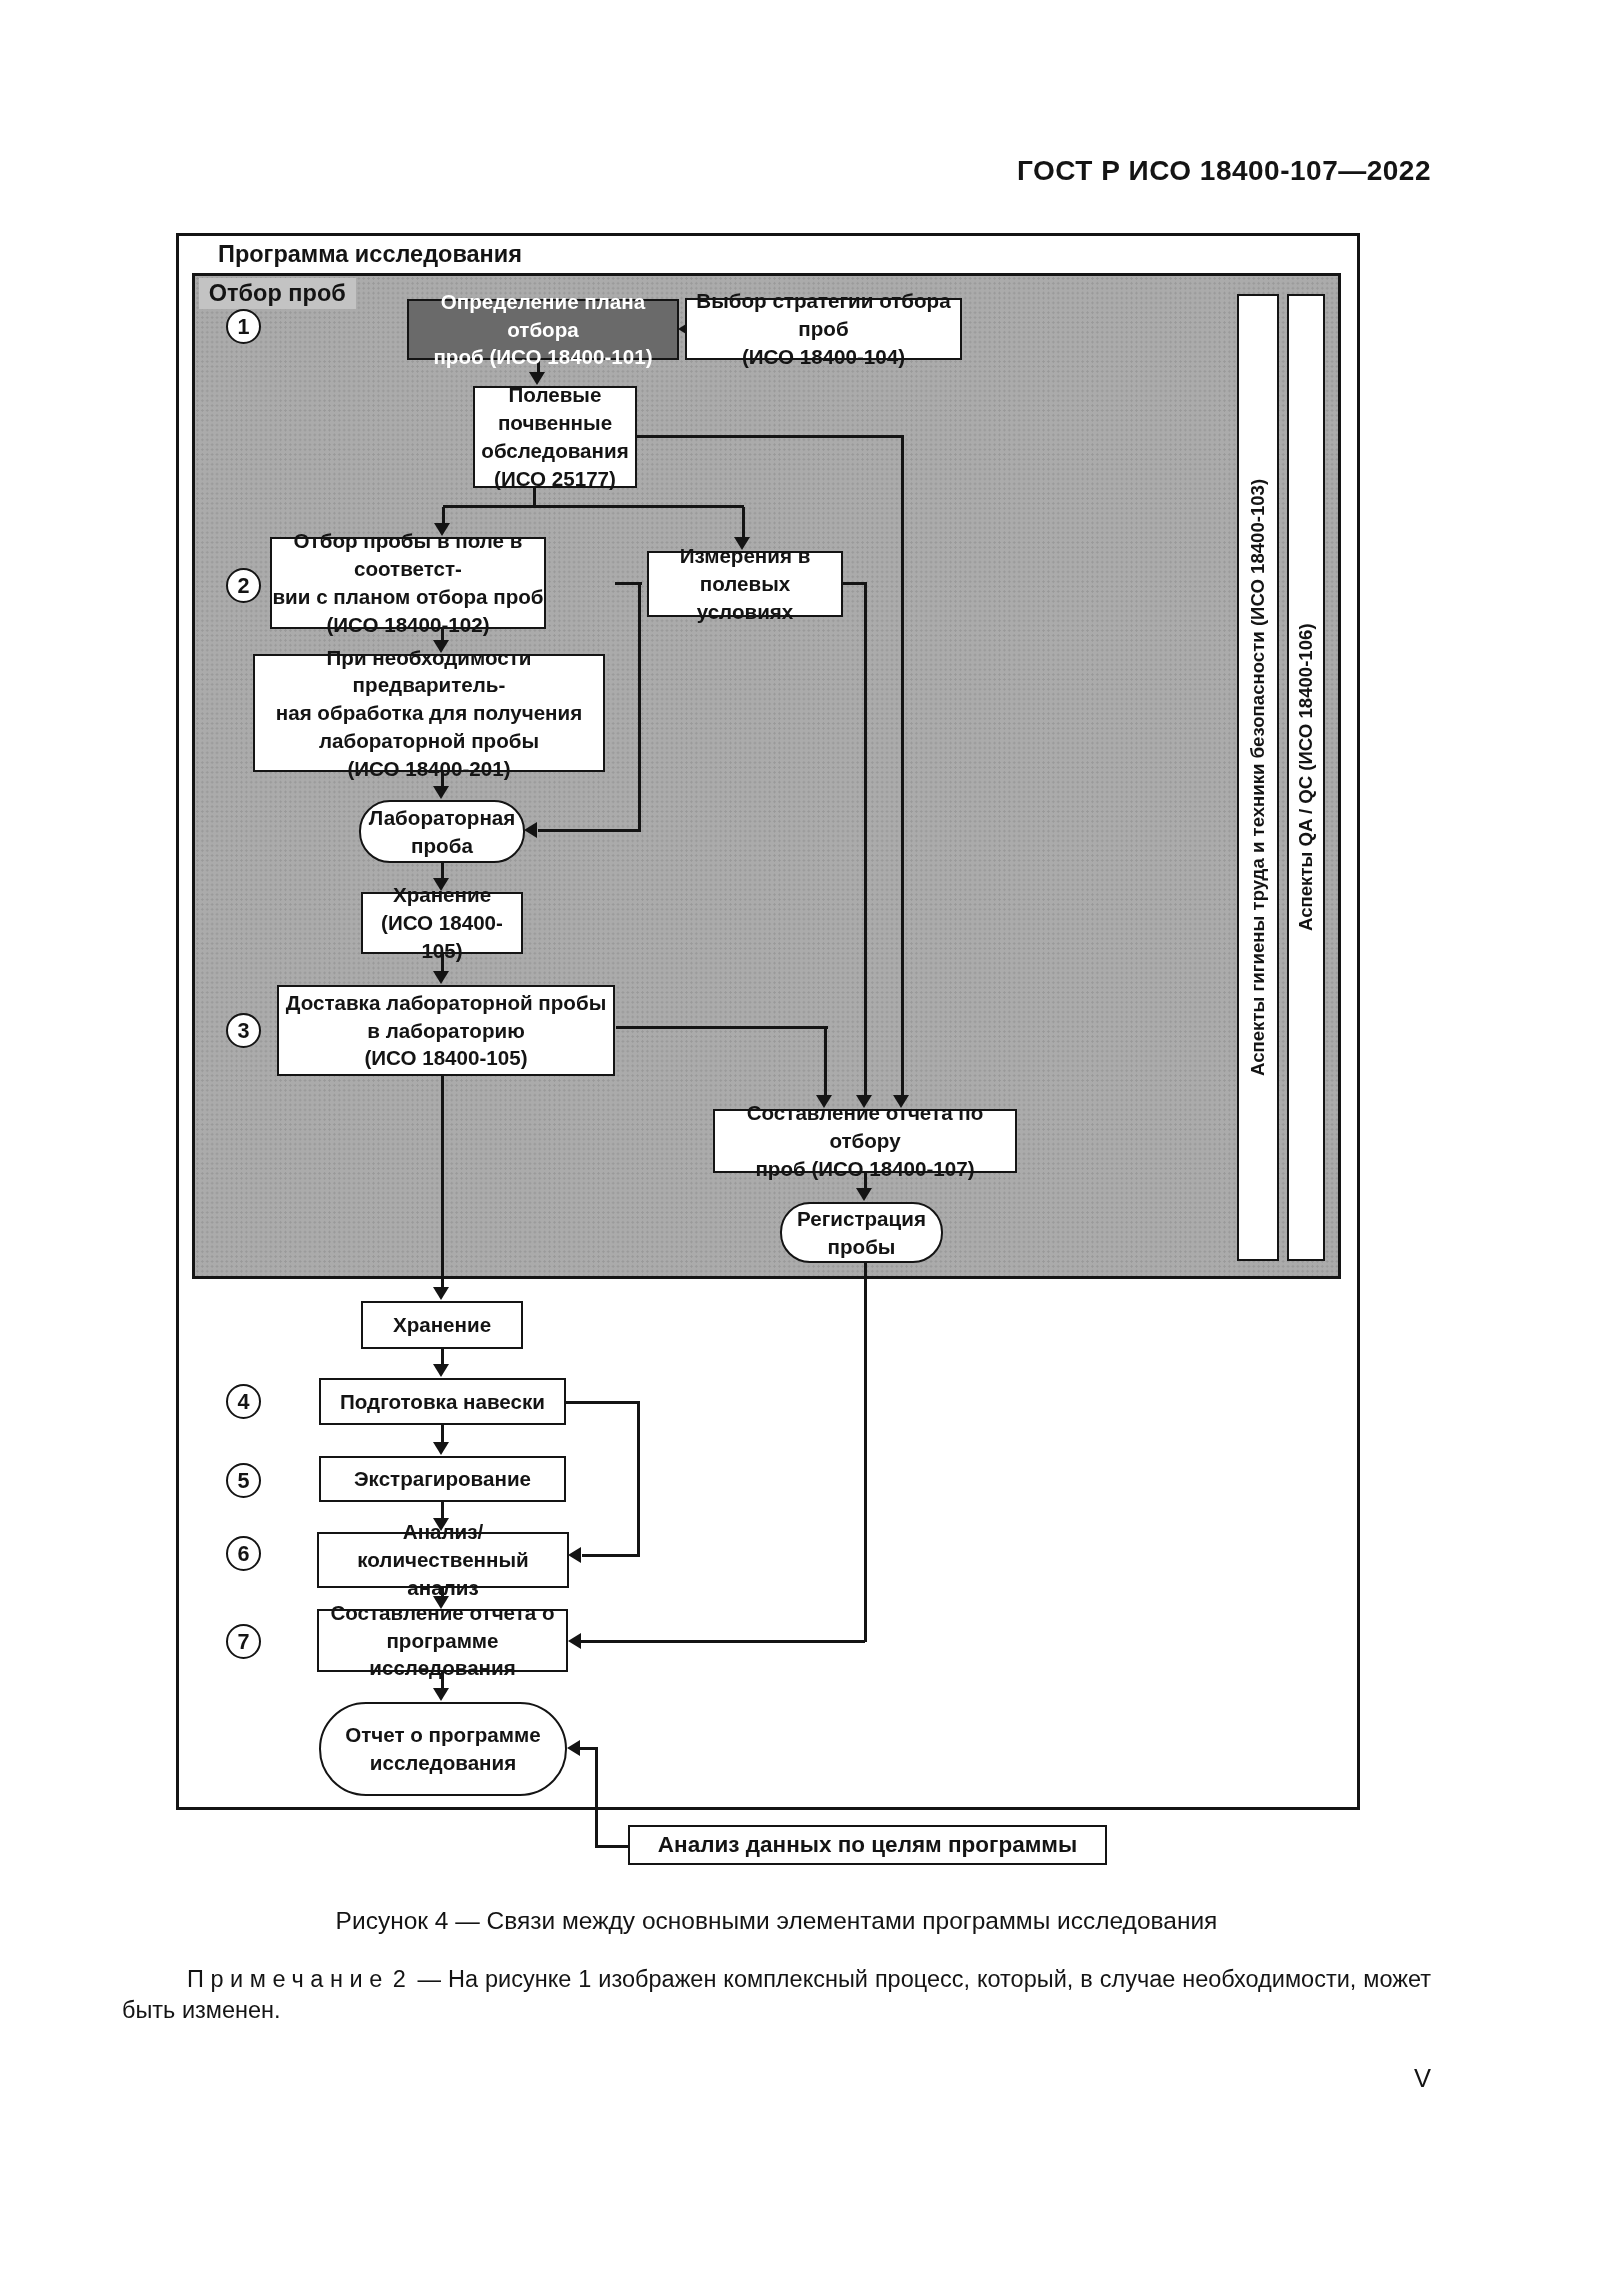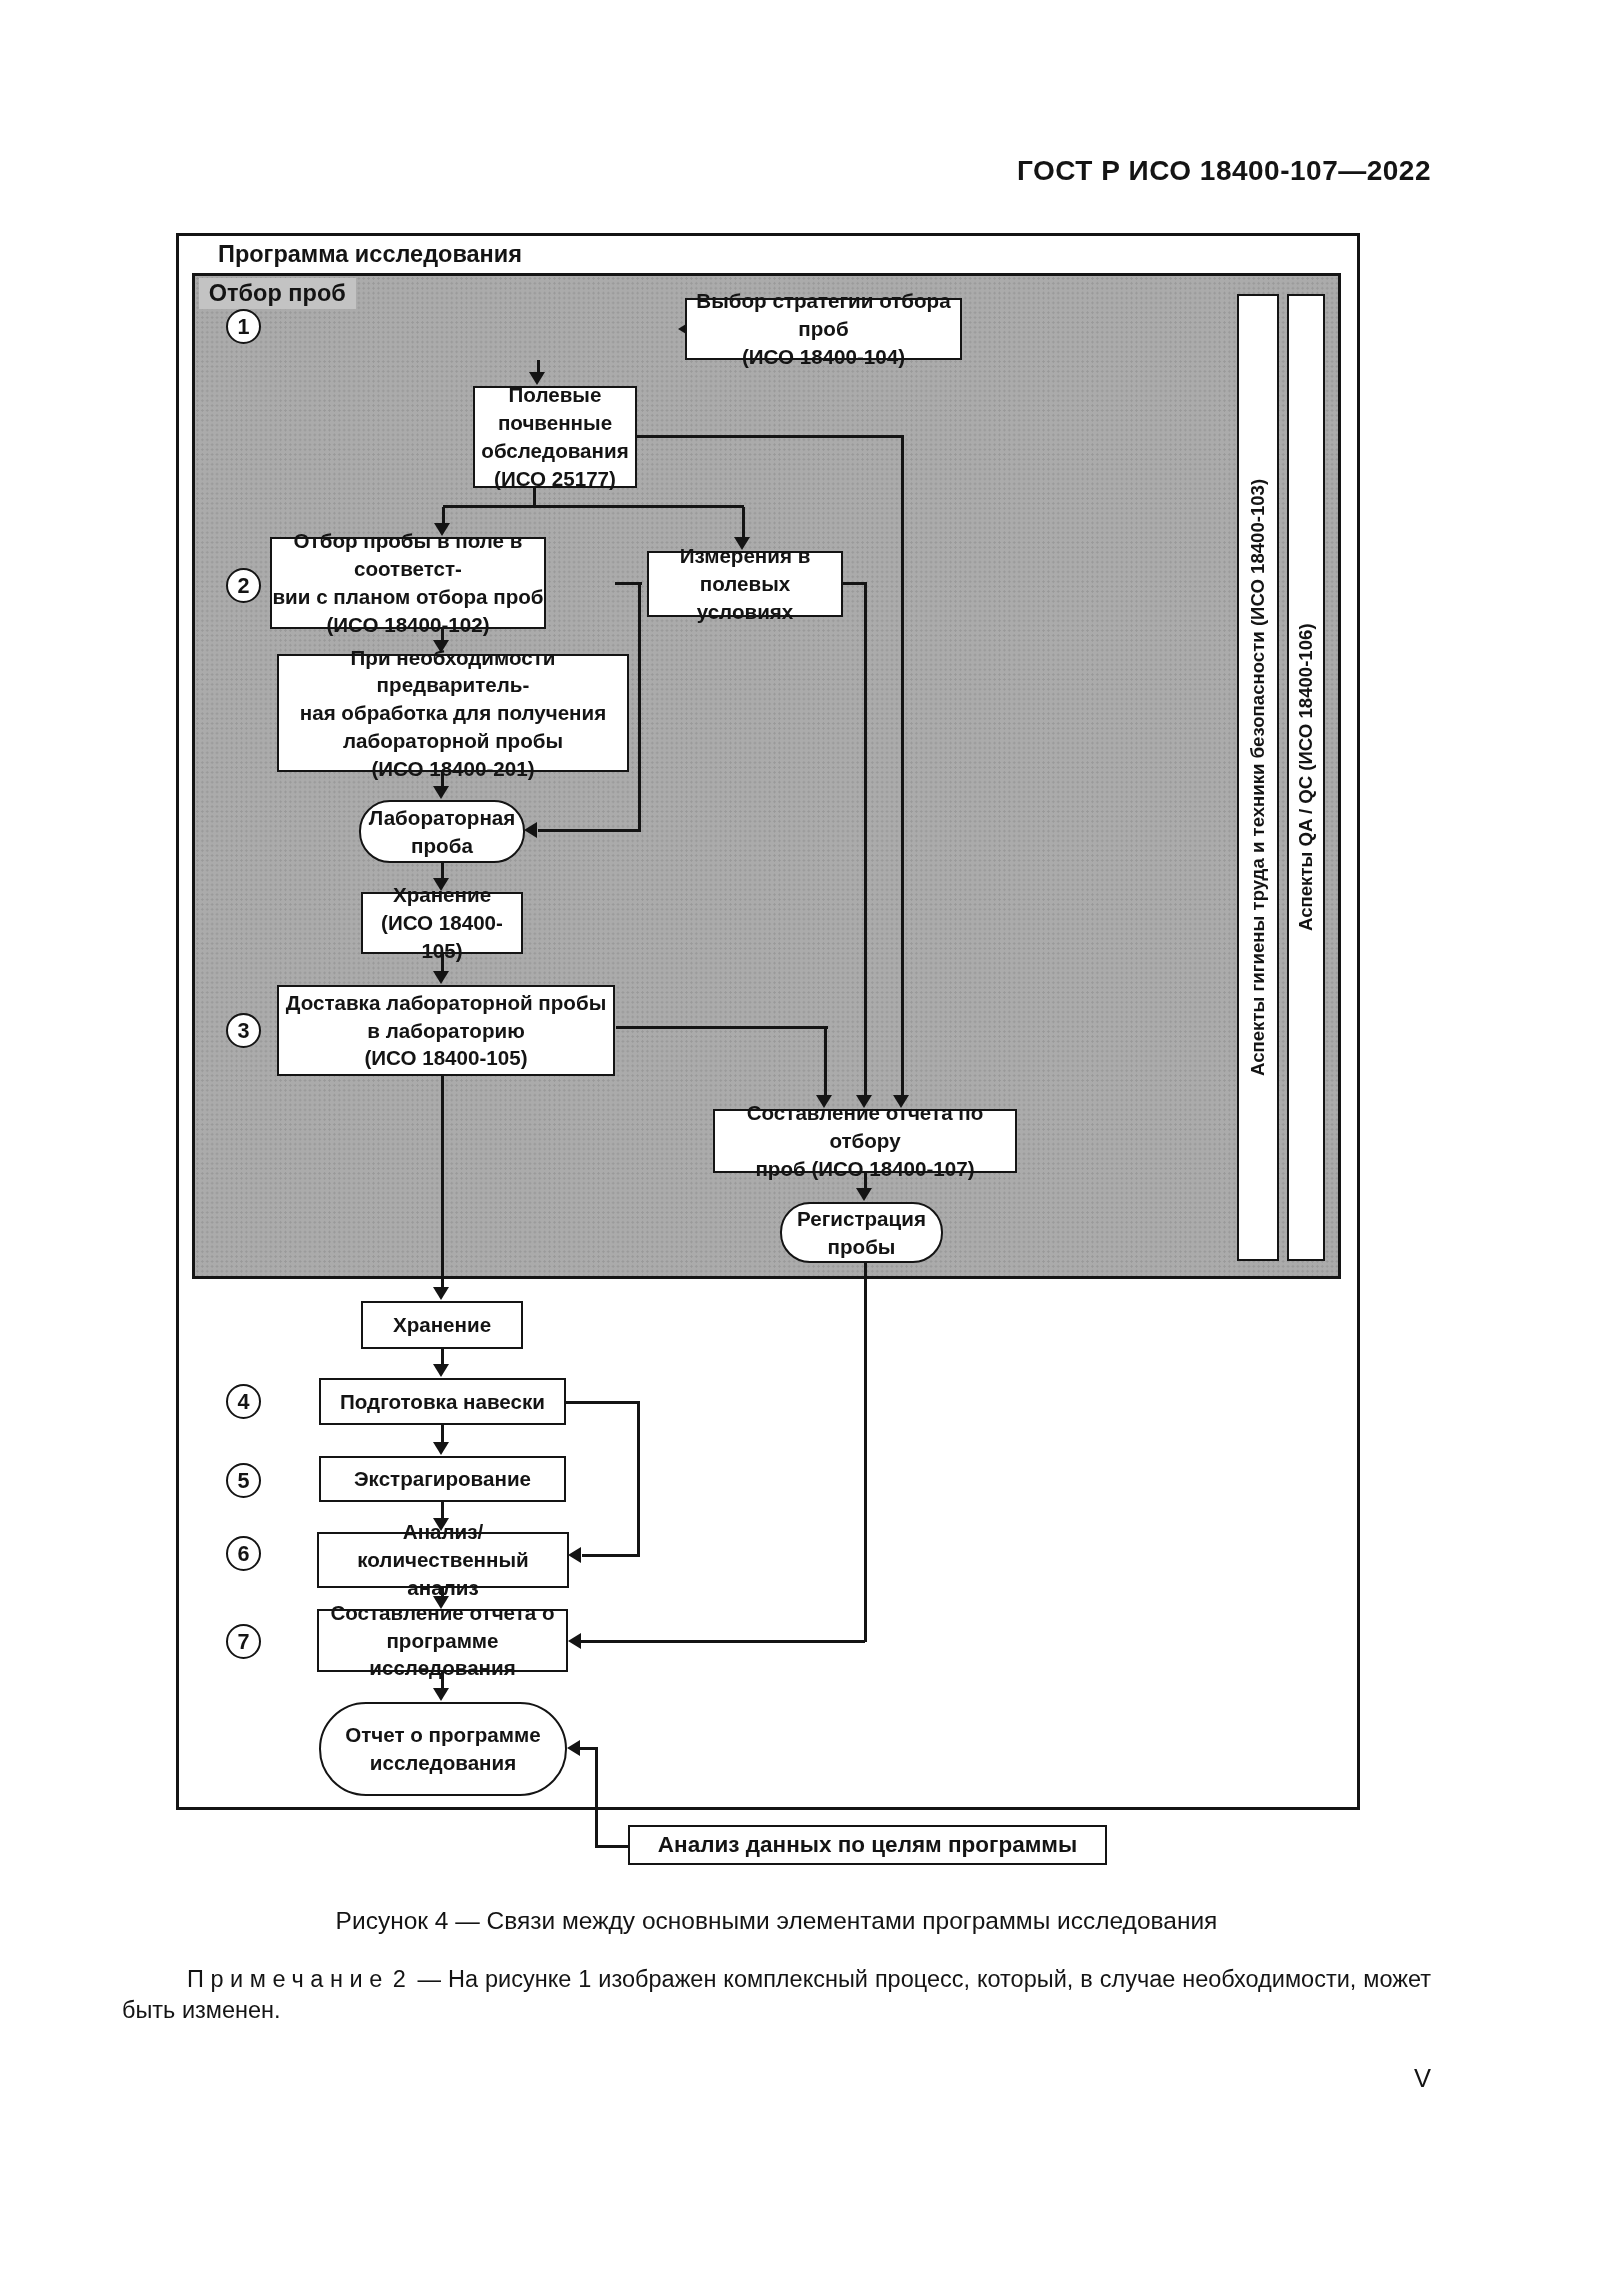--- a/index.html
+++ b/index.html
@@ -38,21 +38,21 @@
   .box{position:absolute;background:#fff;border:2.9px solid #141414;box-sizing:border-box;
        display:flex;align-items:center;justify-content:center;text-align:center;
        font-weight:bold;font-size:20.6px;line-height:1.35;white-space:pre-line;z-index:3;color:#141414;}
   .dark{background:#6a6a6a;color:#fff;}
   .stadium{border-radius:33px;}
   #n-plan{left:407px;top:299px;width:272px;height:61px;}
   #n-strategy{left:685px;top:298px;width:277px;height:62px;}
   #n-field-survey{left:473px;top:386px;width:164px;height:102px;}
   #n-field-sampling{left:270px;top:537px;width:276px;height:92px;}
   #n-measure{left:647px;top:551px;width:196px;height:66px;}
-  #n-pretreat{left:277px;top:654px;width:352px;height:118px;font-size:20.6px;}
+  #n-pretreat{left:253px;top:654px;width:352px;height:118px;font-size:20.6px;}
   #n-labsample{left:359px;top:800px;width:166px;height:63px;border-radius:31px;}
   #n-storage1{left:361px;top:892px;width:162px;height:62px;}
   #n-delivery{left:277px;top:985px;width:338px;height:91px;}
   #n-samplingreport{left:713px;top:1109px;width:304px;height:64px;}
   #n-registration{left:780px;top:1202px;width:163px;height:61px;border-radius:30px;}
   #n-storage2{left:361px;top:1301px;width:162px;height:48px;}
   #n-testportion{left:319px;top:1378px;width:247px;height:47px;}
   #n-extraction{left:319px;top:1456px;width:247px;height:46px;}
   #n-analysis{left:317px;top:1532px;width:252px;height:56px;}
   #n-progreport-prep{left:317px;top:1609px;width:251px;height:63px;}
@@ -167,20 +167,22 @@
     <div id="a15" class="ad"></div>
     <div id="a16" class="ad"></div>
     <div id="a17" class="ad"></div>
     <div id="b1" class="al"></div>
     <div id="b2" class="al"></div>
     <div id="b3" class="al"></div>
     <div id="b4" class="al"></div>
     <div id="b5" class="al"></div>
   </div>
 
+  <div id="n-plan" class="box dark">Определение плана отбора
+проб (ИСО 18400-101)</div>
   <div id="n-strategy" class="box">Выбор стратегии отбора проб
 (ИСО 18400-104)</div>
   <div id="n-field-survey" class="box">Полевые
 почвенные
 обследования
 (ИСО 25177)</div>
   <div id="n-field-sampling" class="box">Отбор пробы в поле в соответст-
 вии с планом отбора проб
 (ИСО 18400-102)</div>
   <div id="n-measure" class="box">Измерения в

